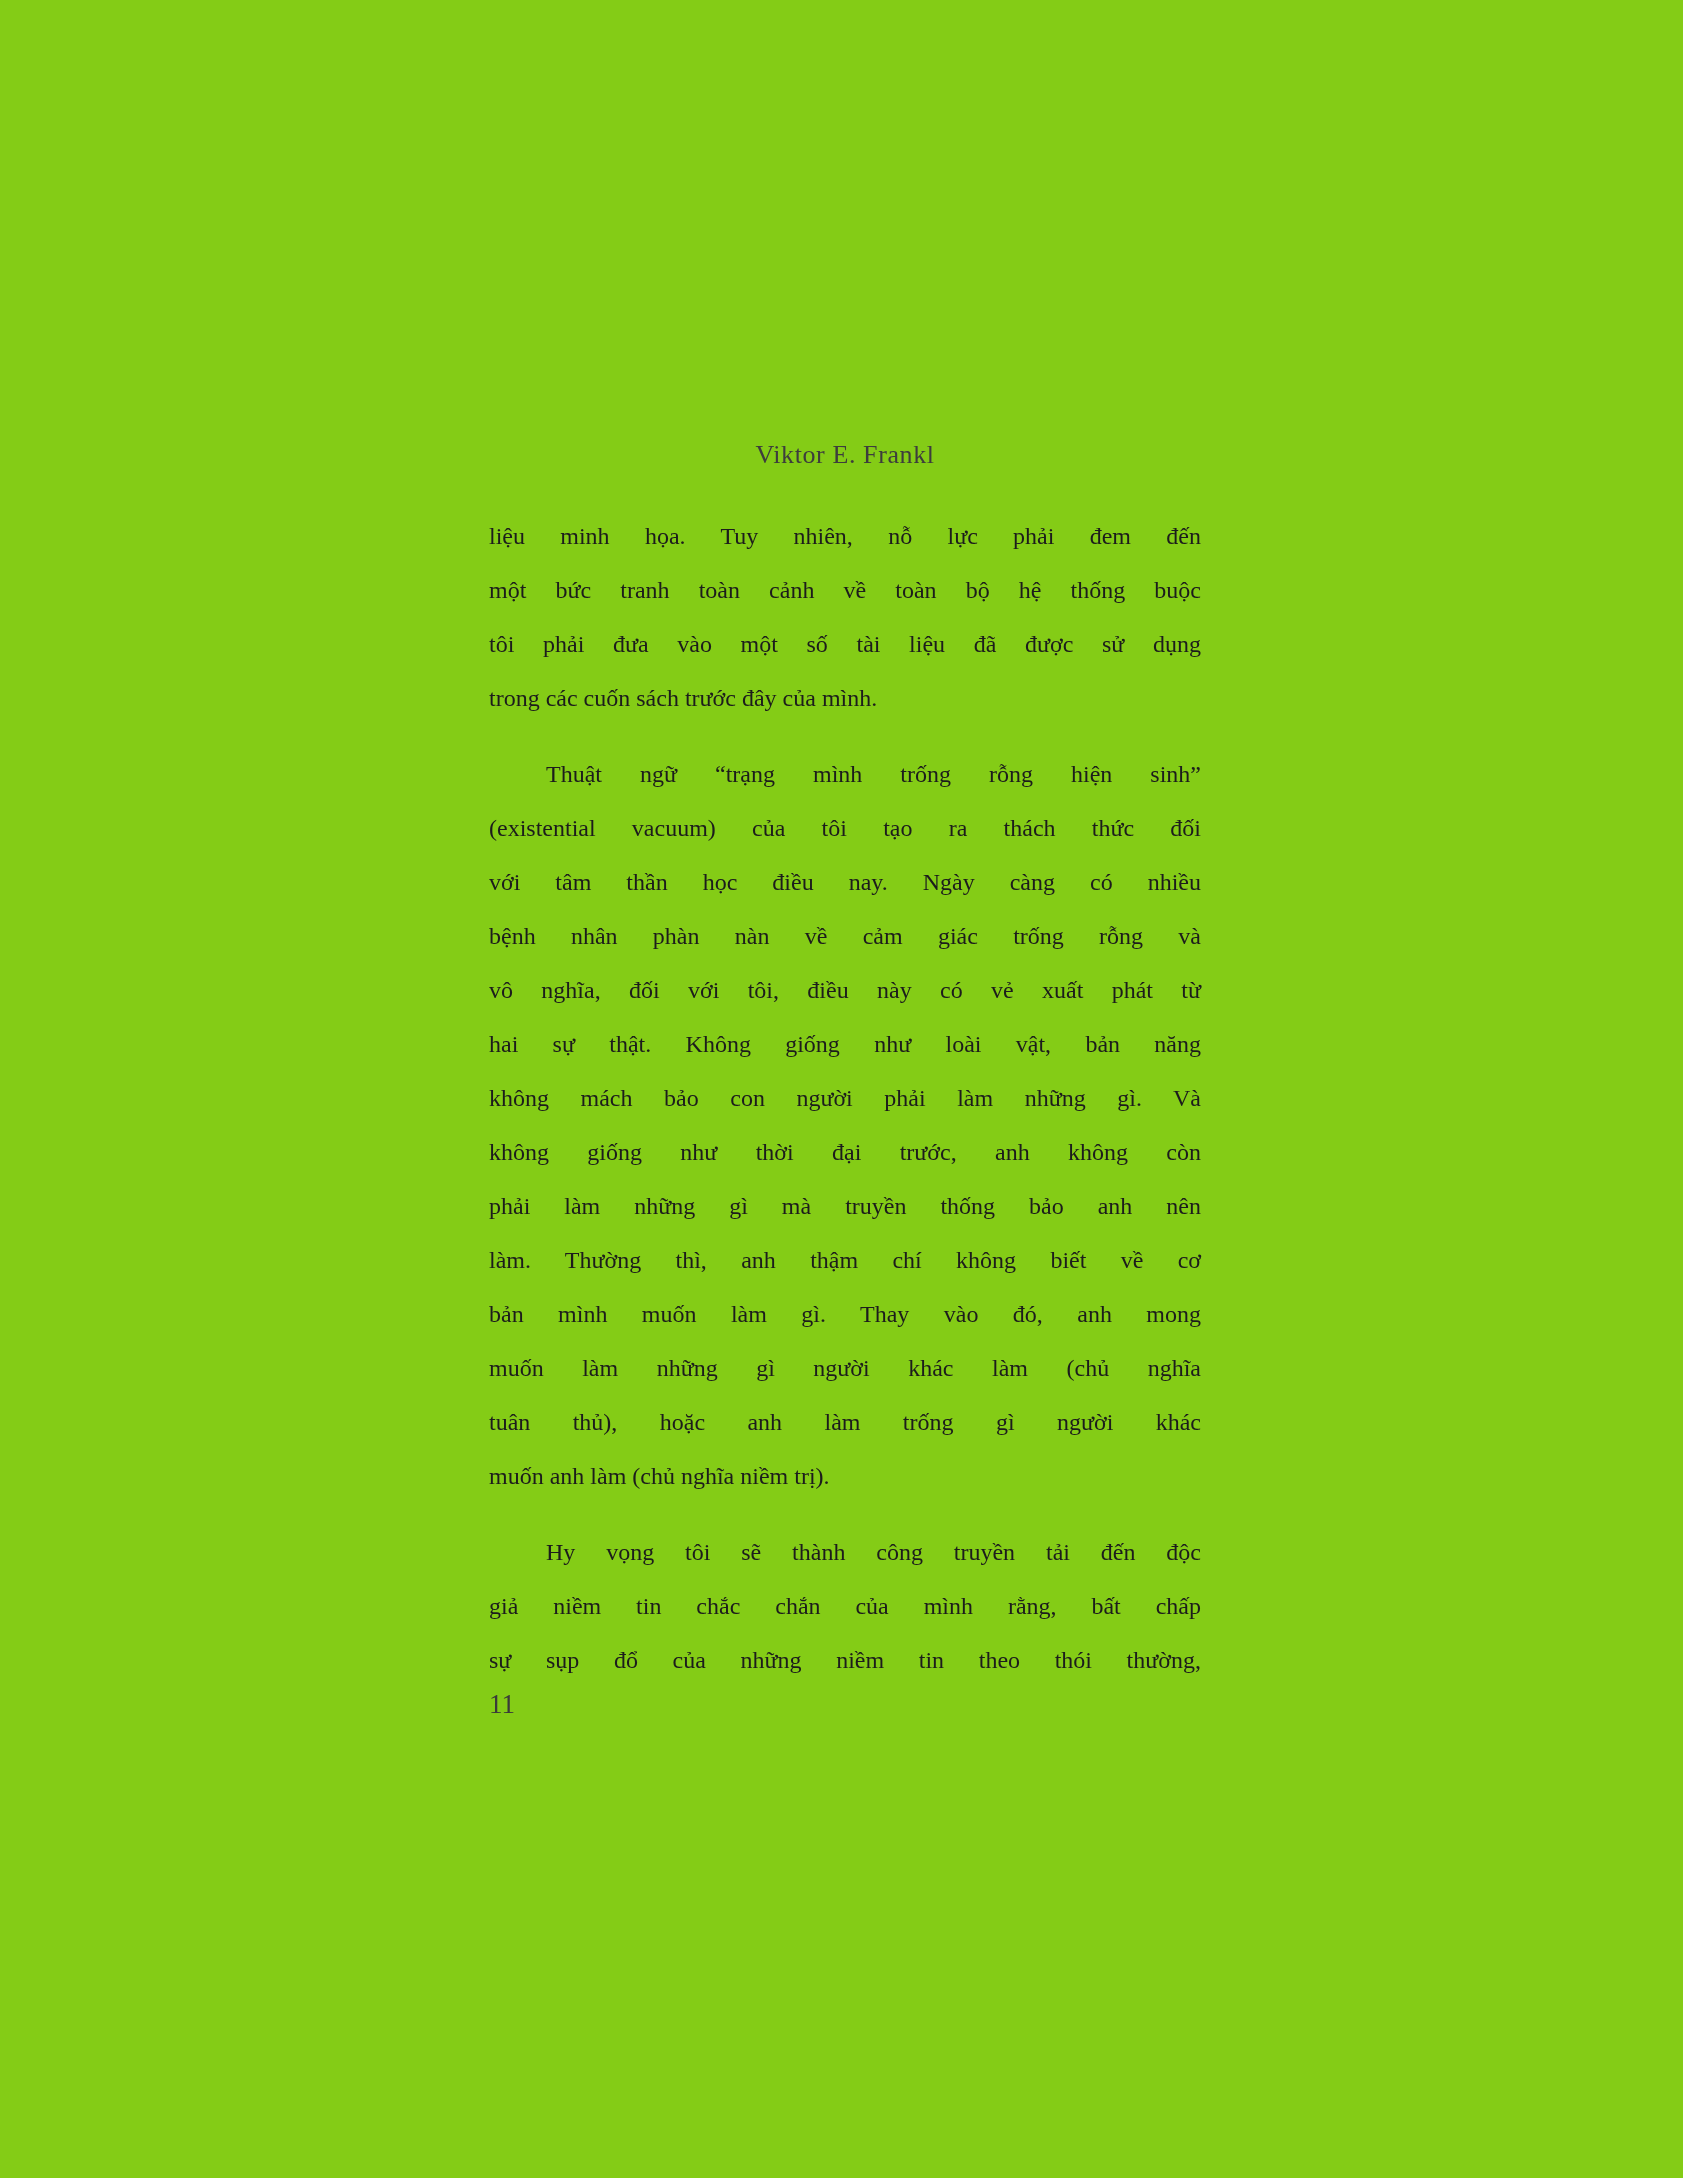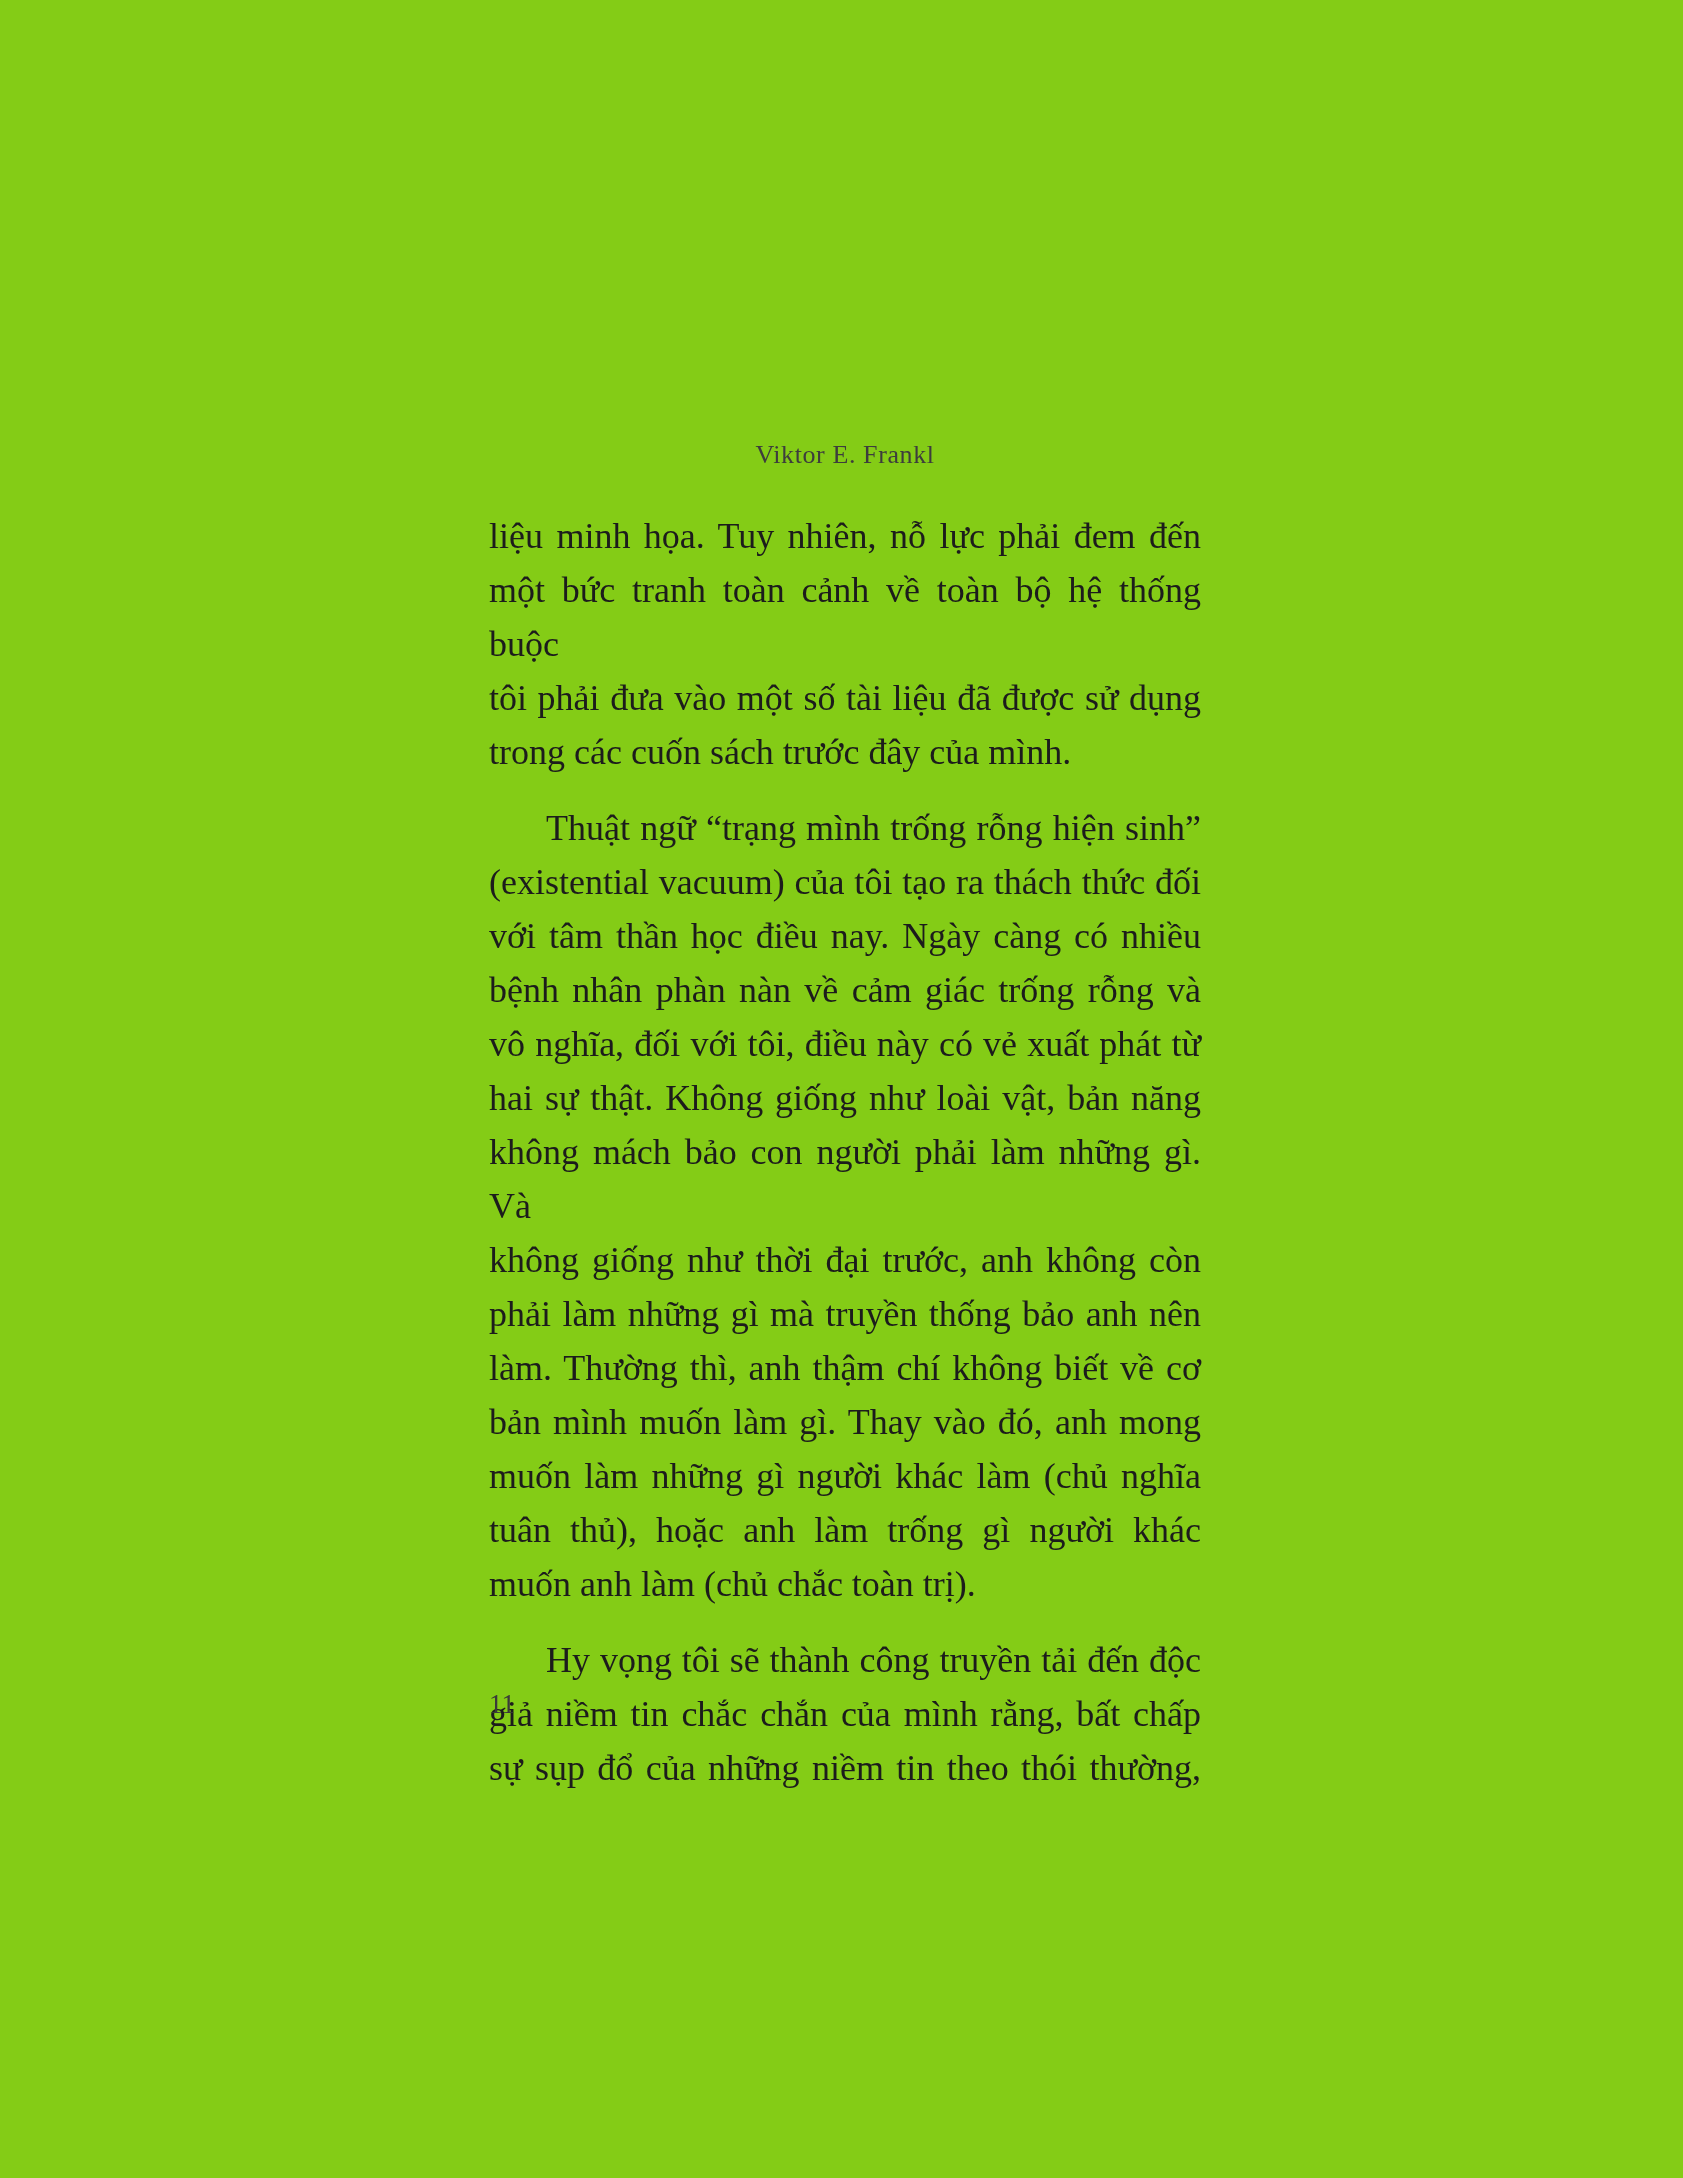--- a/index.html
+++ b/index.html
@@ -27,21 +27,21 @@
     text-align: center;
     font-size: 26px;
     letter-spacing: 0.6px;
     color: #3d3d3d;
   }
   .text-block {
     position: absolute;
     top: 509px;
     left: 489px;
     width: 712px;
-    font-size: 36px;
+    font-size: 24px;
     line-height: 54px;
     color: #1c1c1c;
   }
   .paragraph { margin: 0; }
   .paragraph + .paragraph { margin-top: 22px; }
   .line {
     text-align: justify;
     text-align-last: justify;
     white-space: normal;
   }
@@ -82,21 +82,21 @@
         <div class="line">bệnh nhân phàn nàn về cảm giác trống rỗng và</div>
         <div class="line">vô nghĩa, đối với tôi, điều này có vẻ xuất phát từ</div>
         <div class="line">hai sự thật. Không giống như loài vật, bản năng</div>
         <div class="line">không mách bảo con người phải làm những gì. Và</div>
         <div class="line">không giống như thời đại trước, anh không còn</div>
         <div class="line">phải làm những gì mà truyền thống bảo anh nên</div>
         <div class="line">làm. Thường thì, anh thậm chí không biết về cơ</div>
         <div class="line">bản mình muốn làm gì. Thay vào đó, anh mong</div>
         <div class="line">muốn làm những gì người khác làm (chủ nghĩa</div>
         <div class="line">tuân thủ), hoặc anh làm trống gì người khác</div>
-        <div class="line last">muốn anh làm (chủ chắc toàn trị).</div>
+        <div class="line last">muốn anh làm (chủ nghĩa niềm trị).</div>
       </div>
       <div class="paragraph">
         <div class="line indent">Hy vọng tôi sẽ thành công truyền tải đến độc</div>
         <div class="line">giả niềm tin chắc chắn của mình rằng, bất chấp</div>
         <div class="line">sự sụp đổ của những niềm tin theo thói thường,</div>
       </div>
     </div>
 
   <div class="page-number">11</div>
 </div>

